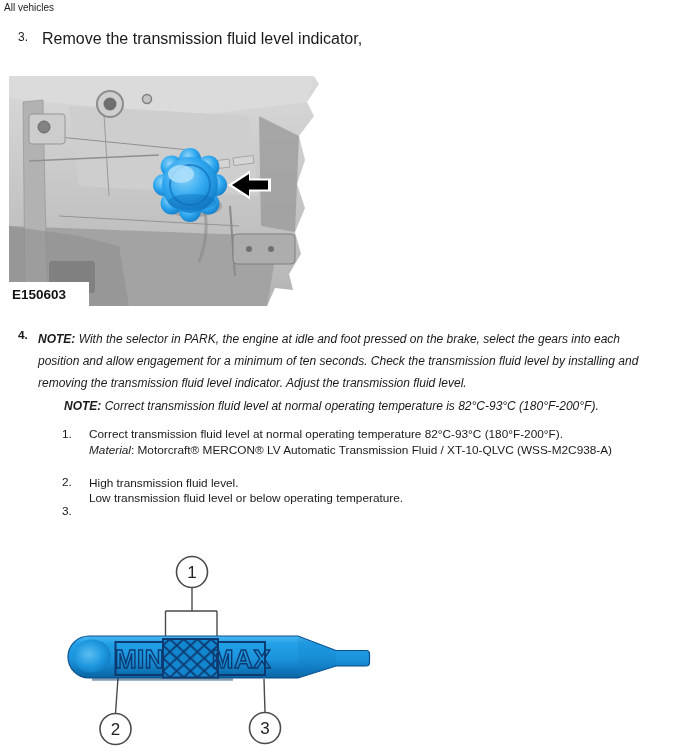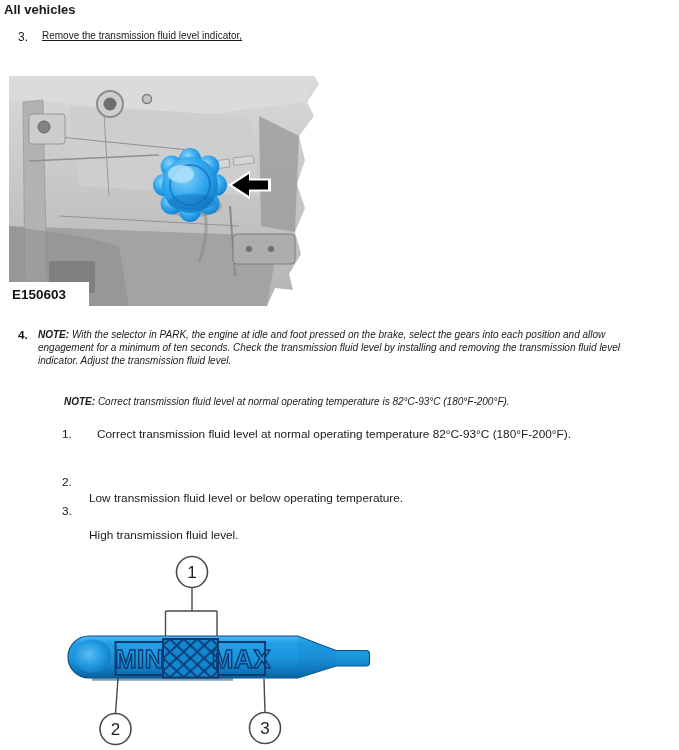--- a/index.html
+++ b/index.html
@@ -3,39 +3,39 @@
 <meta charset="utf-8">
 <style>
   html,body{margin:0;padding:0;}
   body{
     width:679px;height:750px;position:relative;overflow:hidden;
     background:#ffffff;
     font-family:"Liberation Sans","DejaVu Sans",sans-serif;
     color:#1a1a1a;
   }
   .abs{position:absolute;}
-  .heading{left:4px;top:2px;font-size:13px;font-weight:bold;}
+  .heading{left:4px;top:2px;font-size:10px;font-weight:normal;}
   .step-num{font-size:12px;width:20px;text-align:left;}
-  .step-text{font-size:10px;text-decoration:underline;}
+  .step-text{font-size:16px;}
   #step3-num{left:18px;top:30px;}
   #step3-text{left:42px;top:30px;width:600px;}
   #engine-fig{left:9px;top:76px;}
   #step4-num{left:18px;top:328px;font-size:11.8px;font-weight:bold;}
-  .note{font-size:10px;line-height:13px;font-style:italic;}
+  .note{font-size:12px;line-height:22px;font-style:italic;}
   #note1{left:38px;top:328px;width:615px;}
   #note2{left:38px;top:395px;width:615px;margin-left:26px;}
   .note b{font-style:italic;}
   .sub-num{font-size:11.8px;}
   .sub-text{font-size:11.8px;line-height:15.5px;}
   #sub1-num{left:62px;top:427px;}
-  #sub1-text{left:89px;top:427px;width:575px;margin-left:8px;}
+  #sub1-text{left:89px;top:427px;width:575px;}
   #sub2-num{left:62px;top:475px;}
   #sub2-text{left:89px;top:475px;width:575px;margin-top:16px;}
   #sub3-num{left:62px;top:504px;}
-  #sub3-text{left:89px;top:528px;width:575px;}
+  #sub3-text{left:89px;top:476px;width:575px;}
   .mat-label{font-style:italic;}
   #dipstick-fig{left:0px;top:540px;}
   svg text.fig-code{font-family:"Liberation Sans","DejaVu Sans",sans-serif;}
 </style>
 </head>
 <body>
 
 <div class="abs heading">All vehicles</div>
 
 <div class="abs step-num" id="step3-num">3.</div>
@@ -109,20 +109,21 @@
   <text class="fig-code" x="3" y="223" font-size="13.5" font-weight="bold" fill="#111111">E150603</text>
 </svg>
 
 <div class="abs step-num" id="step4-num">4.</div>
 <div class="abs note" id="note1"><b>NOTE:</b><span> With the selector in PARK, the engine at idle and foot pressed on the brake, select the gears into each position and allow engagement for a minimum of ten seconds. Check the transmission fluid level by installing and removing the transmission fluid level indicator. Adjust the transmission fluid level.</span></div>
 <div class="abs note" id="note2"><b>NOTE:</b><span> Correct transmission fluid level at normal operating temperature is 82°C-93°C (180°F-200°F).</span></div>
 
 <div class="abs sub-num" id="sub1-num">1.</div>
 <div class="abs sub-text" id="sub1-text">
   <div>Correct transmission fluid level at normal operating temperature 82°C-93°C (180°F-200°F).</div>
+  <div><span class="mat-label">Material</span><span>: Motorcraft® MERCON® LV Automatic Transmission Fluid / XT-10-QLVC (WSS-M2C938-A)</span></div>
 </div>
 
 <div class="abs sub-num" id="sub2-num">2.</div>
 <div class="abs sub-text" id="sub2-text">Low transmission fluid level or below operating temperature.</div>
 
 <div class="abs sub-num" id="sub3-num">3.</div>
 <div class="abs sub-text" id="sub3-text">High transmission fluid level.</div>
 
 <svg class="abs" id="dipstick-fig" width="450" height="210" viewBox="0 0 450 210">
   <defs>

